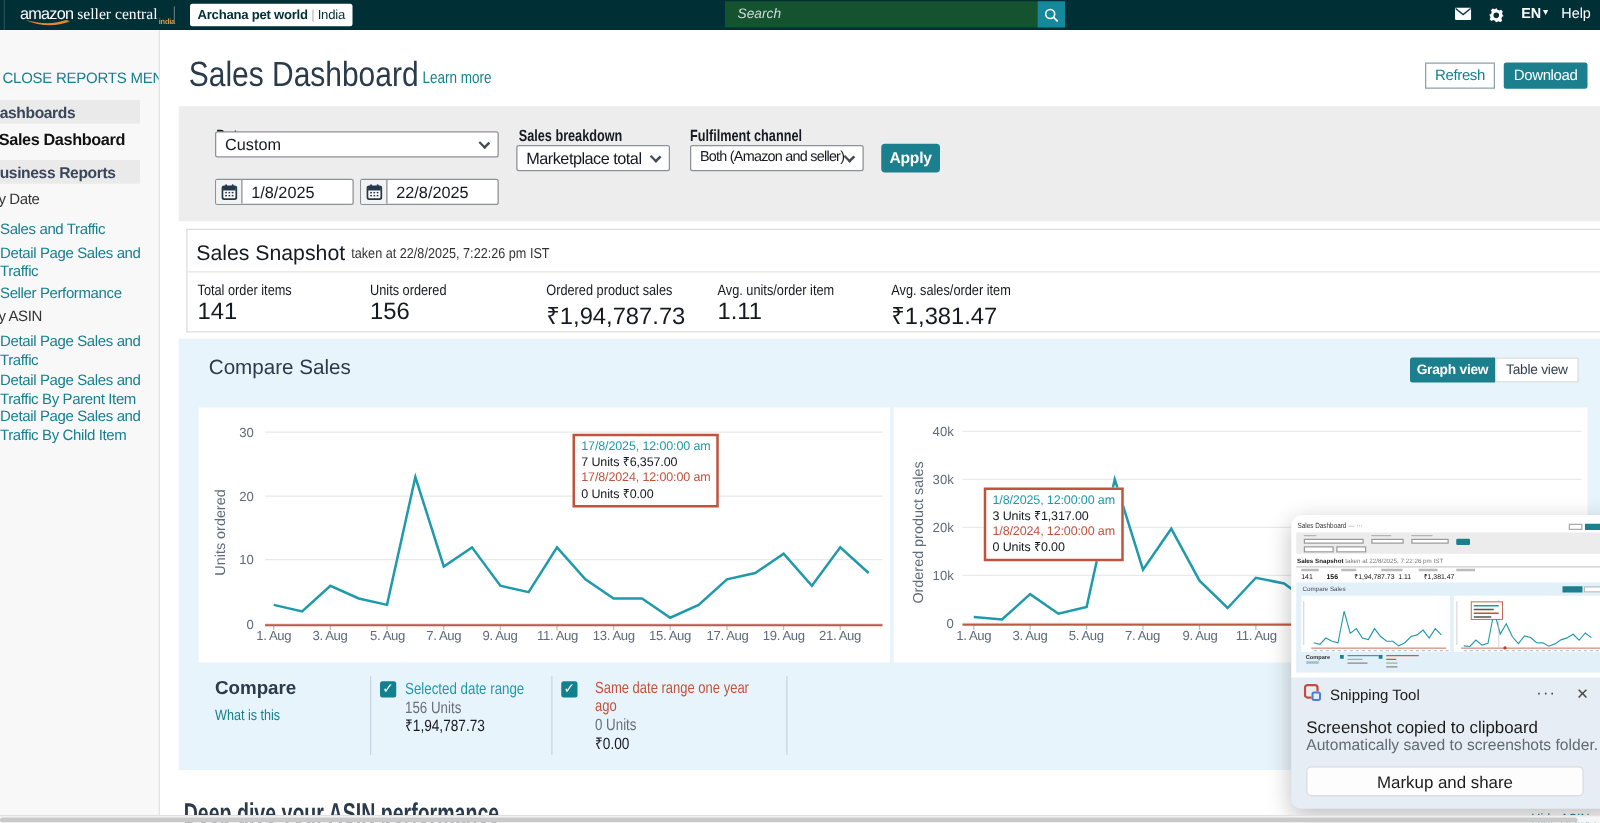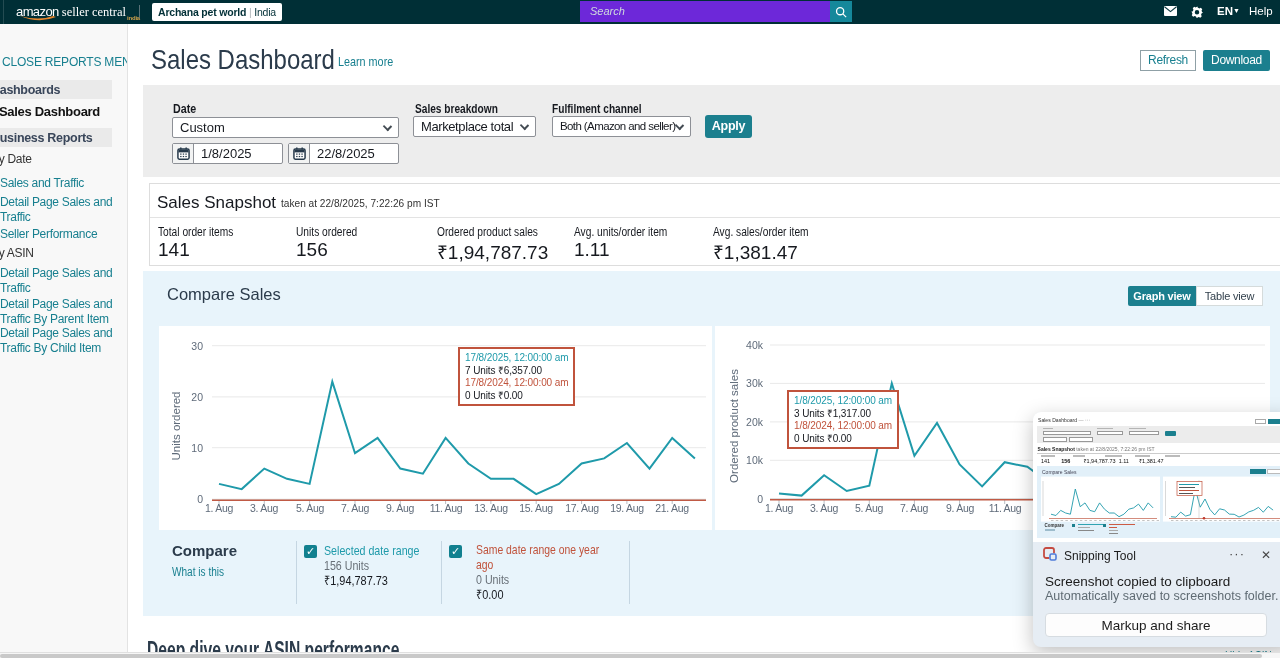--- a/index.html
+++ b/index.html
@@ -5,21 +5,21 @@
   * { margin:0; padding:0; box-sizing:border-box; }
   html,body { width:1280px; height:658px; overflow:hidden; background:#fff;
     font-family:"Liberation Sans", sans-serif; }
   #root { position:absolute; top:0; left:0; width:1280px; height:658px; overflow:hidden; }
   .abs { position:absolute; }
   .teal { color:#177f8f; }
 
   
   #nav { position:absolute; top:0; left:0; width:1280px; height:24px; background:#002f36; }
   #logo { position:absolute; left:16px; top:2px; color:#fff; }
-  #searchbox { position:absolute; left:580px; top:1px; width:250px; height:21px; background:#6d28d9; }
+  #searchbox { position:absolute; left:580px; top:1px; width:250px; height:21px; background:#14532d; }
   #searchbtn { position:absolute; left:830px; top:1px; width:22px; height:21px; background:#15889b; }
 
   
   #sidebar { position:absolute; top:24px; left:0; width:127px; height:634px; background:#f8f8f8; overflow:hidden; }
   #sidebar .bar { position:absolute; left:0; width:112px; background:#eaeaea; }
   .sbitem { position:absolute; left:0; width:126px; font-size:12px; letter-spacing:-0.3px; line-height:14.5px; color:#177f8f; }
   #sidedivider { position:absolute; top:24px; left:127px; width:1px; height:634px; background:#e3e3e3; }
 
   
   #main { position:absolute; top:24px; left:128px; width:1152px; height:634px; background:#fff; }
@@ -94,21 +94,21 @@
 
   <div id="main">
 
     <div class="abs" style="left:23px;top:20px;font-size:28px;color:#2b3b4b;transform:scaleX(0.856);transform-origin:0 0;white-space:nowrap;">Sales Dashboard</div>
     <a class="abs teal" style="left:210px;top:30px;font-size:13.5px;text-decoration:none;transform:scaleX(0.8);transform-origin:0 0;display:inline-block;white-space:nowrap;">Learn more</a>
     <div class="abs btn-white" style="left:1012px;top:26px;width:56px;height:21px;font-size:12px;letter-spacing:-0.3px;line-height:19px;border-color:#8fa0a6;">Refresh</div>
     <div class="abs btn-teal" style="left:1075px;top:26px;width:67px;height:21px;font-size:12px;letter-spacing:-0.3px;line-height:21px;border-radius:2px;">Download</div>
 
     <div class="abs" style="left:15px;top:61px;width:1149px;height:92px;background:#ededed;">
       <div class="abs" style="left:30px;top:16px;font-size:13px;font-weight:bold;color:#16191f;transform:scaleX(0.82);transform-origin:0 0;">Date</div>
-      <div class="selbox" style="left:29px;top:32px;width:227px;">Custom<span class="chev"></span></div>
+      <div class="selbox" style="left:29px;top:20px;width:227px;">Custom<span class="chev"></span></div>
       <div class="abs" style="left:29px;top:58px;width:111px;height:21px;background:#fff;border:1px solid #8d9096;border-radius:2px;">
          <span class="abs" style="left:0;top:0;width:21px;height:19px;background:#f2f3f3;border-right:1px solid #8d9096;"></span>
          <svg class="abs" style="left:4px;top:3px;" width="13" height="13" viewBox="0 0 14 14">
             <rect x="1" y="2.2" width="12" height="11" rx="1.5" fill="#fff" stroke="#25384a" stroke-width="1.6"></rect>
             <rect x="1.6" y="2.8" width="10.8" height="3" fill="#25384a"></rect>
             <rect x="3.4" y="0.4" width="1.5" height="2.4" rx="0.7" fill="#25384a"></rect>
             <rect x="9.1" y="0.4" width="1.5" height="2.4" rx="0.7" fill="#25384a"></rect>
             <g fill="#25384a">
               <rect x="3.4" y="7" width="1.5" height="1.3"></rect>
               <rect x="6.2" y="7" width="1.5" height="1.3"></rect>

